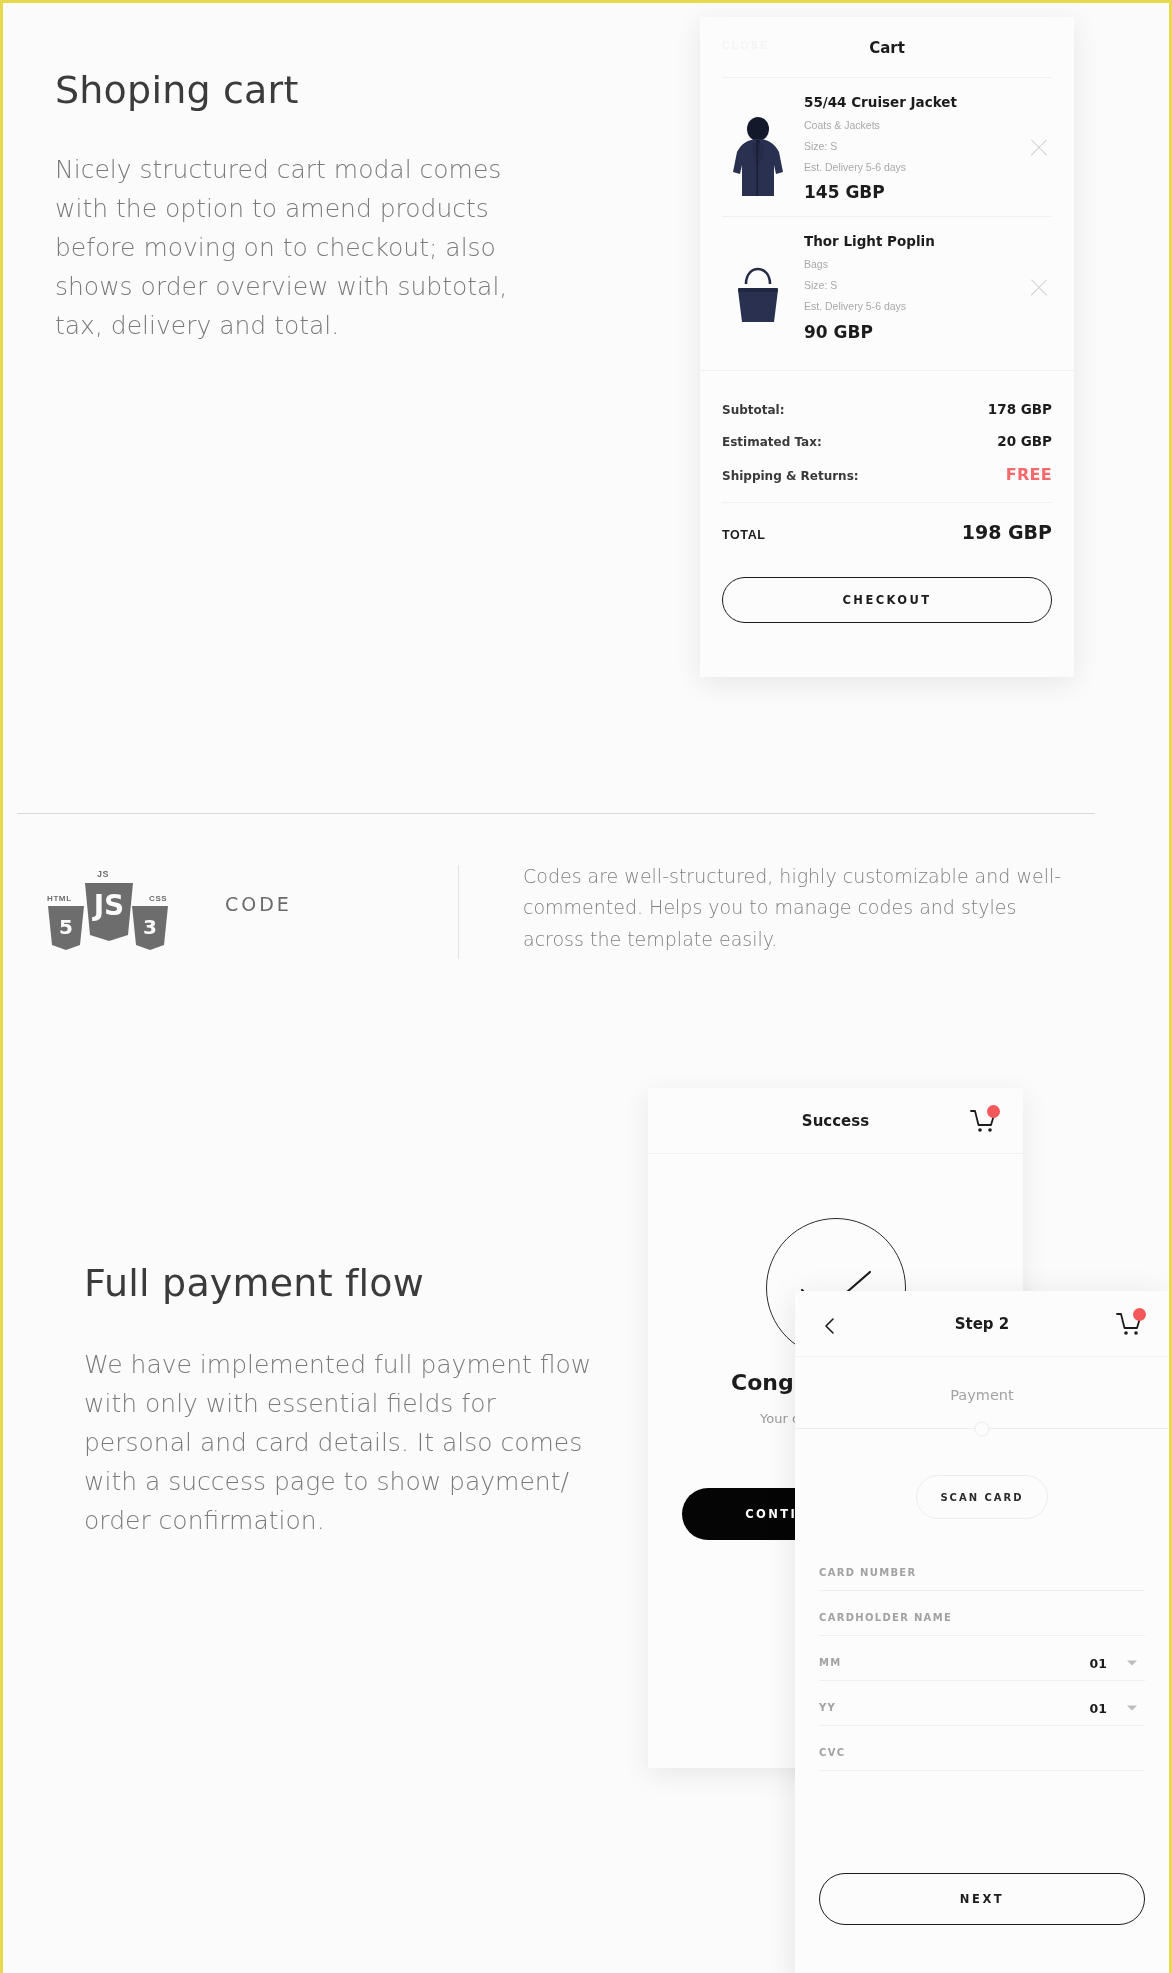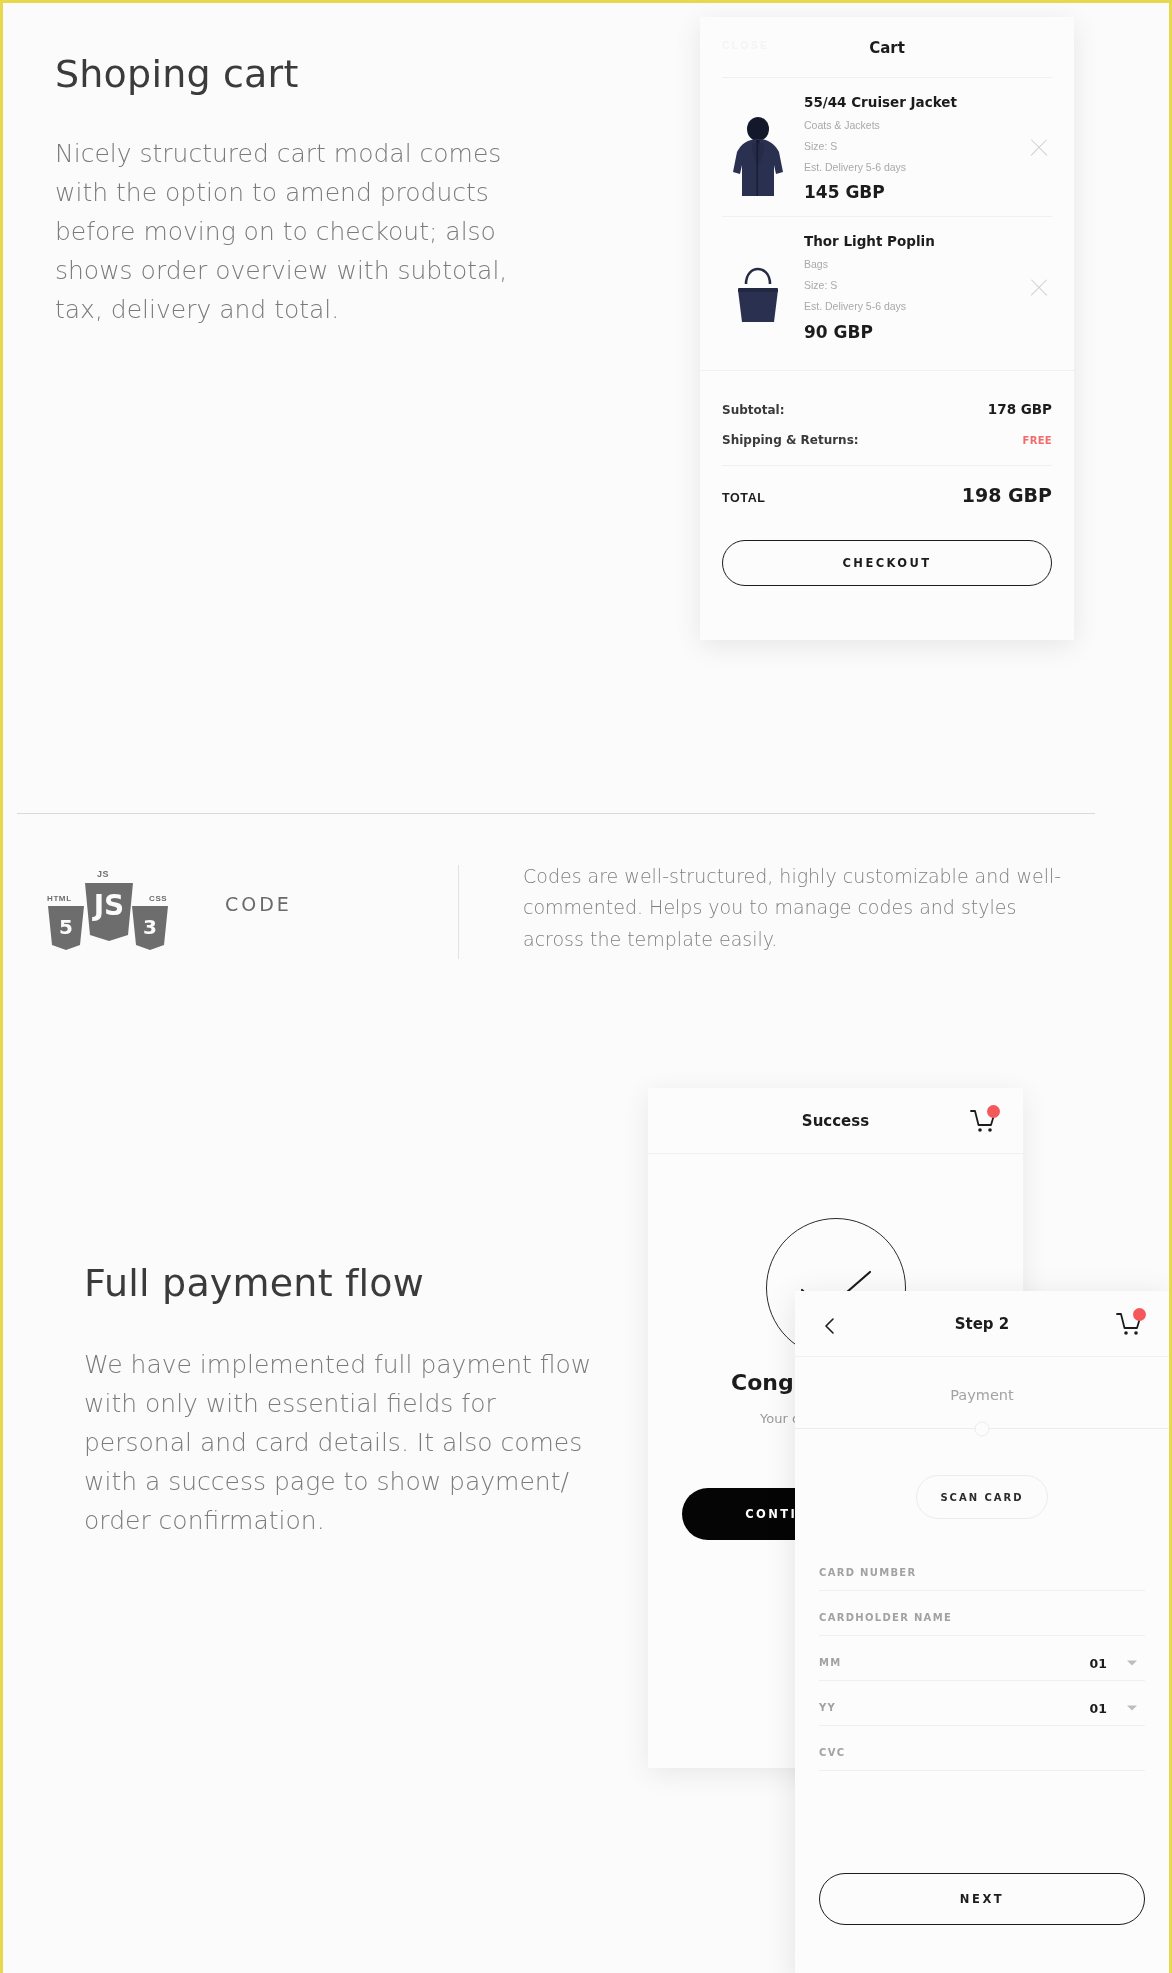--- a/index.html
+++ b/index.html
@@ -30,21 +30,21 @@
     font-weight: 400;
     color: #3b3b3b;
     letter-spacing: .2px;
   }
   .body-copy {
     font-family: "DejaVu Sans", sans-serif;
     font-weight: 300;
     color: #6f6f6f;
   }
 
-  #cart-copy { left: 52px; top: 49px; width: 470px; }
+  #cart-copy { left: 52px; top: 65px; width: 470px; }
   #cart-copy .headline { font-size: 38px; line-height: 1.2; }
   #cart-copy .body-copy { font-size: 25px; line-height: 1.56; margin-top: 36px; color: #7a7a7a;}
 
   
   .cart-modal {
     position: absolute;
     left: 697px; top: 14px;
     width: 374px;
     background: #fcfcfc;
     box-shadow: 0 6px 26px rgba(0,0,0,.085);
@@ -89,21 +89,21 @@
   .item-remove:before { transform: rotate(45deg); }
   .item-remove:after  { transform: rotate(-45deg); }
 
   .cart-summary { padding: 22px 22px 2px; border-top: 1px solid #f0f0f0; margin-top: 14px; }
   .sum-row {
     display: flex; justify-content: space-between; align-items: baseline;
     padding: 8px 0;
   }
   .sum-label { font-size: 12px; font-weight: 700; color: #3a3a3a; font-family: "DejaVu Sans", sans-serif;}
   .sum-value { font-size: 13.5px; font-weight: 700; color: #1c1c1c; font-family: "DejaVu Sans", sans-serif;}
-  .sum-value.free { color: #f4696b; font-size: 10px; letter-spacing: .3px; text-align: center;}
+  .sum-value.free { color: #f4696b; font-size: 16px; letter-spacing: .3px; text-align: center;}
   .total-row {
     display: flex; justify-content: space-between; align-items: baseline;
     border-top: 1px solid #f0f0f0; margin-top: 10px; padding: 18px 0 4px;
   }
   .total-label { font-size: 12.5px; font-weight: 700; letter-spacing: .6px; color: #1c1c1c; font-family: Liberation Sans, sans-serif;}
   .total-value { font-size: 19px; font-weight: 700; color: #1c1c1c; font-family: "DejaVu Sans", sans-serif;}
 
   .checkout-wrap { padding: 28px 22px 54px; }
   .pill-btn {
     display: flex; align-items: center; justify-content: center;
@@ -311,20 +311,24 @@
         </div>
 
       </div>
 
       <div class="cart-summary">
         <div class="sum-row">
           <span class="sum-label">Subtotal:</span>
           <span class="sum-value">178 GBP</span>
         </div>
         <div class="sum-row">
+          <span class="sum-label">Estimated Tax:</span>
+          <span class="sum-value">20 GBP</span>
+        </div>
+        <div class="sum-row">
           <span class="sum-label">Shipping &amp; Returns:</span>
           <span class="sum-value free">FREE</span>
         </div>
         <div class="total-row">
           <span class="total-label">TOTAL</span>
           <span class="total-value">198 GBP</span>
         </div>
       </div>
 
       <div class="checkout-wrap">

